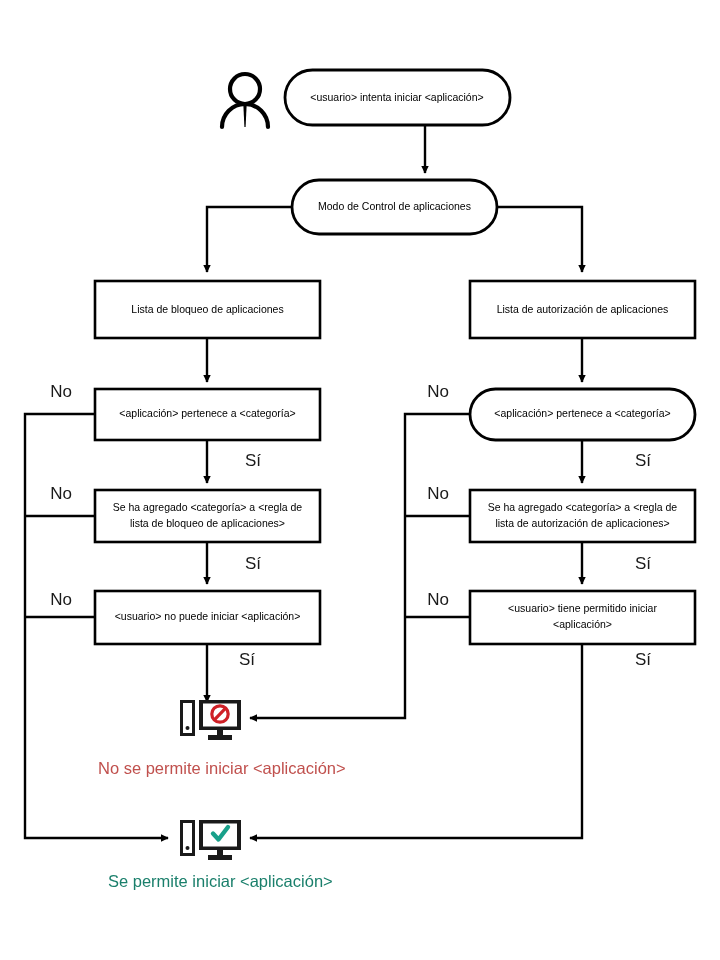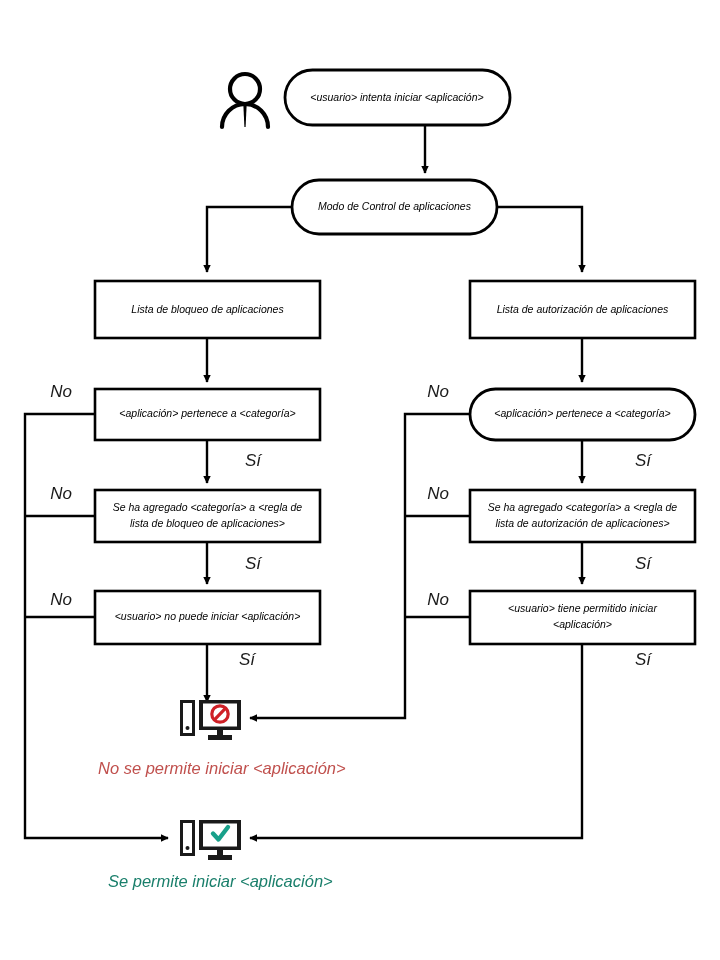--- a/index.html
+++ b/index.html
@@ -10,21 +10,20 @@
   body {
     width: 720px;
     height: 960px;
     font-family: "Liberation Sans", sans-serif;
     overflow: hidden;
   }
   #diagram-root {
     position: relative;
     width: 720px;
     height: 960px;
-    font-style: italic;
   }
   svg#flowchart {
     display: block;
     width: 720px;
     height: 960px;
   }
   .node-shape {
     fill: #ffffff;
     stroke: #000000;
     stroke-width: 2.6;

